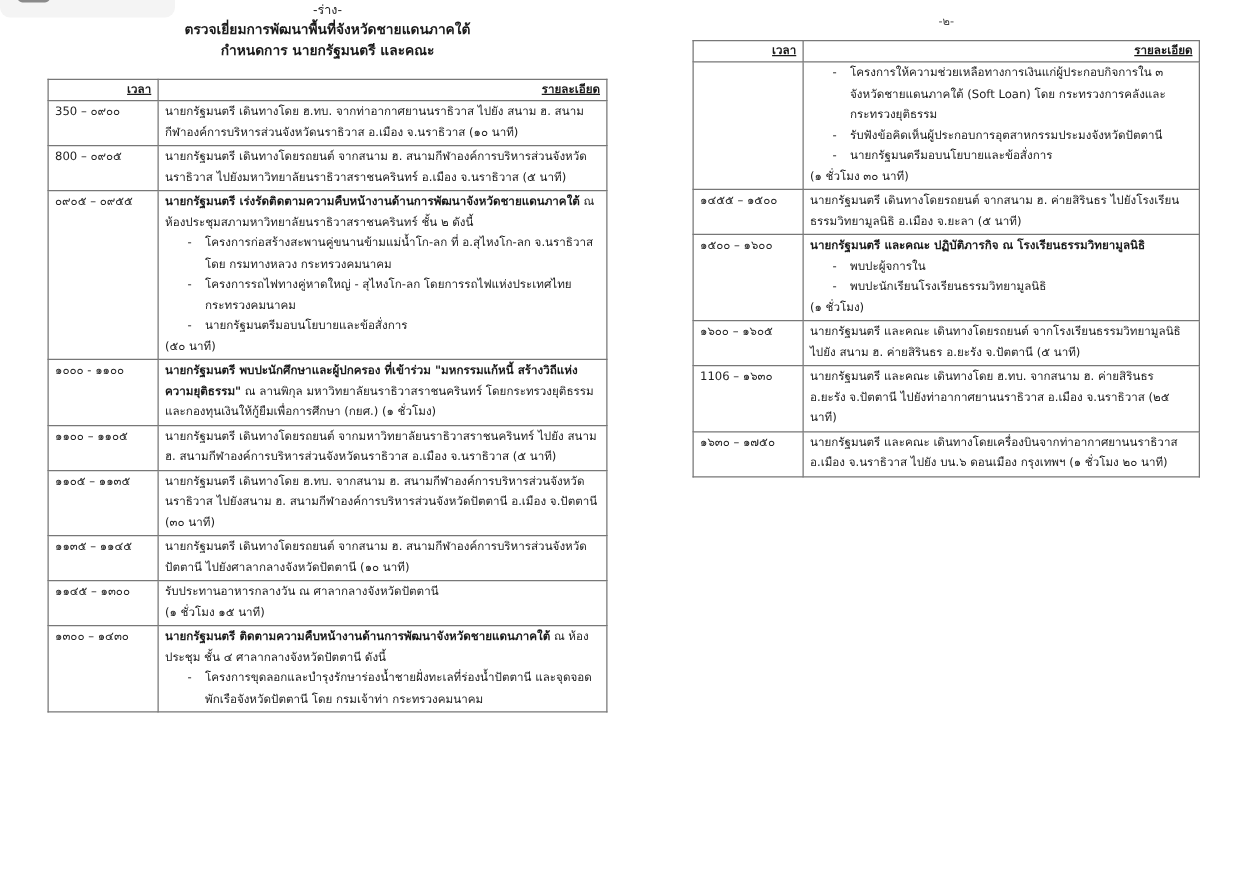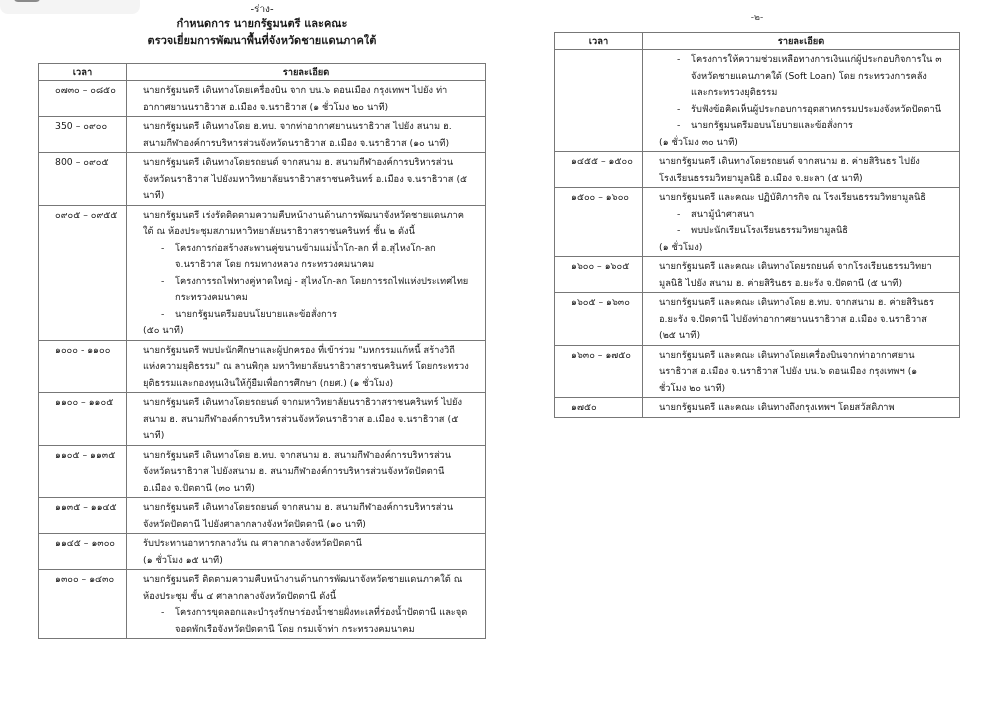--- a/index.html
+++ b/index.html
@@ -20,58 +20,54 @@
   #page1 { left:38px; top:0; width:448px; }
   #page2 { left:554px; top:0; width:406px; }
   .draft-mark { text-align:center; font-size:10px; margin-top:2px; height:13px; line-height:13px; }
   .title { text-align:center; font-size:11px; font-weight:bold; line-height:17px; }
   .page-num { text-align:center; font-size:9px; color:#444; margin-top:10px; height:14px; }
   table.sched {
     border-collapse:collapse; width:100%; table-layout:fixed;
     font-size:9.3px; line-height:16.5px;
   }
   table.sched th, table.sched td {
-    border:1px solid #777; padding:1px 16px; vertical-align:top; text-align:left;
+    border:1px solid #777; padding:1px 5px; vertical-align:top; text-align:left;
   }
-  table.sched th { font-weight:bold; text-align:center; padding:1px 5px; line-height:14px; }
+  table.sched th { font-weight:bold; text-align:right; padding:1px 5px; line-height:14px;text-decoration:underline; }
   td.time { white-space:nowrap; color:#222; }
-  .bold { font-weight:normal; }
+  .bold { font-weight:bold; }
   ul.bullets { list-style:none; margin:0; padding:0 0 0 18px; }
   ul.bullets li { position:relative; padding-left:14px; }
   ul.bullets li::before { content:"-"; position:absolute; left:0; }
   #page1 table.sched { margin-top:14px; }
   #page2 table.sched { margin-top:8px; }
 </style>
 </head>
 <body>
 
 <div class="top-tab">
   <div class="knob"></div>
 </div>
 
 <div class="page" id="page1">
   <div class="draft-mark">-ร่าง-</div>
+  <div class="title">ตรวจเยี่ยมการพัฒนาพื้นที่จังหวัดชายแดนภาคใต้</div>
   <div class="title">กำหนดการ นายกรัฐมนตรี และคณะ</div>
-  <div class="title">ตรวจเยี่ยมการพัฒนาพื้นที่จังหวัดชายแดนภาคใต้</div>
   <table class="sched">
     <colgroup>
         <col style="width:88px">
         <col>
       </colgroup>
     <thead>
       <tr>
         <th>เวลา</th>
         <th>รายละเอียด</th>
       </tr>
     </thead>
     <tbody id="p1-body">
-        <tr>
-          <td class="time">๐๗๓๐ – ๐๘๕๐</td>
-          <td><span>นายกรัฐมนตรี เดินทางโดยเครื่องบิน จาก บน.๖ ดอนเมือง กรุงเทพฯ ไปยัง ท่าอากาศยานนราธิวาส อ.เมือง จ.นราธิวาส (๑ ชั่วโมง ๒๐ นาที)</span></td>
-        </tr>
         <tr>
           <td class="time">350 – ๐๙๐๐</td>
           <td><span>นายกรัฐมนตรี เดินทางโดย ฮ.ทบ. จากท่าอากาศยานนราธิวาส ไปยัง สนาม ฮ. สนามกีฬาองค์การบริหารส่วนจังหวัดนราธิวาส อ.เมือง จ.นราธิวาส (๑๐ นาที)</span></td>
         </tr>
         <tr>
           <td class="time">800 – ๐๙๐๕</td>
           <td><span>นายกรัฐมนตรี เดินทางโดยรถยนต์ จากสนาม ฮ. สนามกีฬาองค์การบริหารส่วนจังหวัดนราธิวาส ไปยังมหาวิทยาลัยนราธิวาสราชนครินทร์ อ.เมือง จ.นราธิวาส (๕ นาที)</span></td>
         </tr>
         <tr>
           <td class="time">๐๙๐๕ – ๐๙๕๕</td>
@@ -136,35 +132,31 @@
             <div>(๑ ชั่วโมง ๓๐ นาที)</div>
           </td>
         </tr>
         <tr>
           <td class="time">๑๔๕๕ – ๑๕๐๐</td>
           <td><span>นายกรัฐมนตรี เดินทางโดยรถยนต์ จากสนาม ฮ. ค่ายสิรินธร ไปยังโรงเรียนธรรมวิทยามูลนิธิ อ.เมือง จ.ยะลา (๕ นาที)</span></td>
         </tr>
         <tr>
           <td class="time">๑๕๐๐ – ๑๖๐๐</td>
           <td><span class="bold">นายกรัฐมนตรี และคณะ ปฏิบัติภารกิจ ณ โรงเรียนธรรมวิทยามูลนิธิ</span><span></span><ul class="bullets">
-              <li>สนามู้นำศาสนา</li>
+              <li>พบปะผู้จการใน</li>
               <li>พบปะนักเรียนโรงเรียนธรรมวิทยามูลนิธิ</li>
             </ul><div>(๑ ชั่วโมง)</div></td>
         </tr>
         <tr>
           <td class="time">๑๖๐๐ – ๑๖๐๕</td>
           <td><span>นายกรัฐมนตรี และคณะ เดินทางโดยรถยนต์ จากโรงเรียนธรรมวิทยามูลนิธิ ไปยัง สนาม ฮ. ค่ายสิรินธร อ.ยะรัง จ.ปัตตานี (๕ นาที)</span></td>
         </tr>
         <tr>
-          <td class="time">๑๖๐๕ – ๑๖๓๐</td>
+          <td class="time">1106 – ๑๖๓๐</td>
           <td><span>นายกรัฐมนตรี และคณะ เดินทางโดย ฮ.ทบ. จากสนาม ฮ. ค่ายสิรินธร อ.ยะรัง จ.ปัตตานี ไปยังท่าอากาศยานนราธิวาส อ.เมือง จ.นราธิวาส (๒๕ นาที)</span></td>
         </tr>
         <tr>
           <td class="time">๑๖๓๐ – ๑๗๕๐</td>
           <td><span>นายกรัฐมนตรี และคณะ เดินทางโดยเครื่องบินจากท่าอากาศยานนราธิวาส อ.เมือง จ.นราธิวาส ไปยัง บน.๖ ดอนเมือง กรุงเทพฯ (๑ ชั่วโมง ๒๐ นาที)</span></td>
         </tr>
-        <tr>
-          <td class="time">๑๗๕๐</td>
-          <td><span>นายกรัฐมนตรี และคณะ เดินทางถึงกรุงเทพฯ โดยสวัสดิภาพ</span></td>
-        </tr>
       </tbody>
   </table>
 </div>
 
 </body></html>

